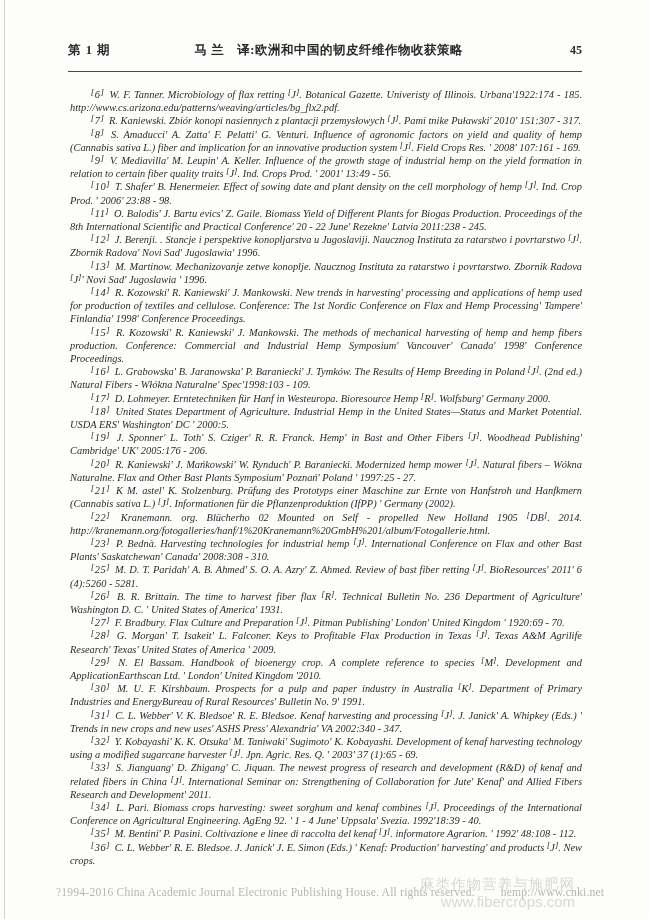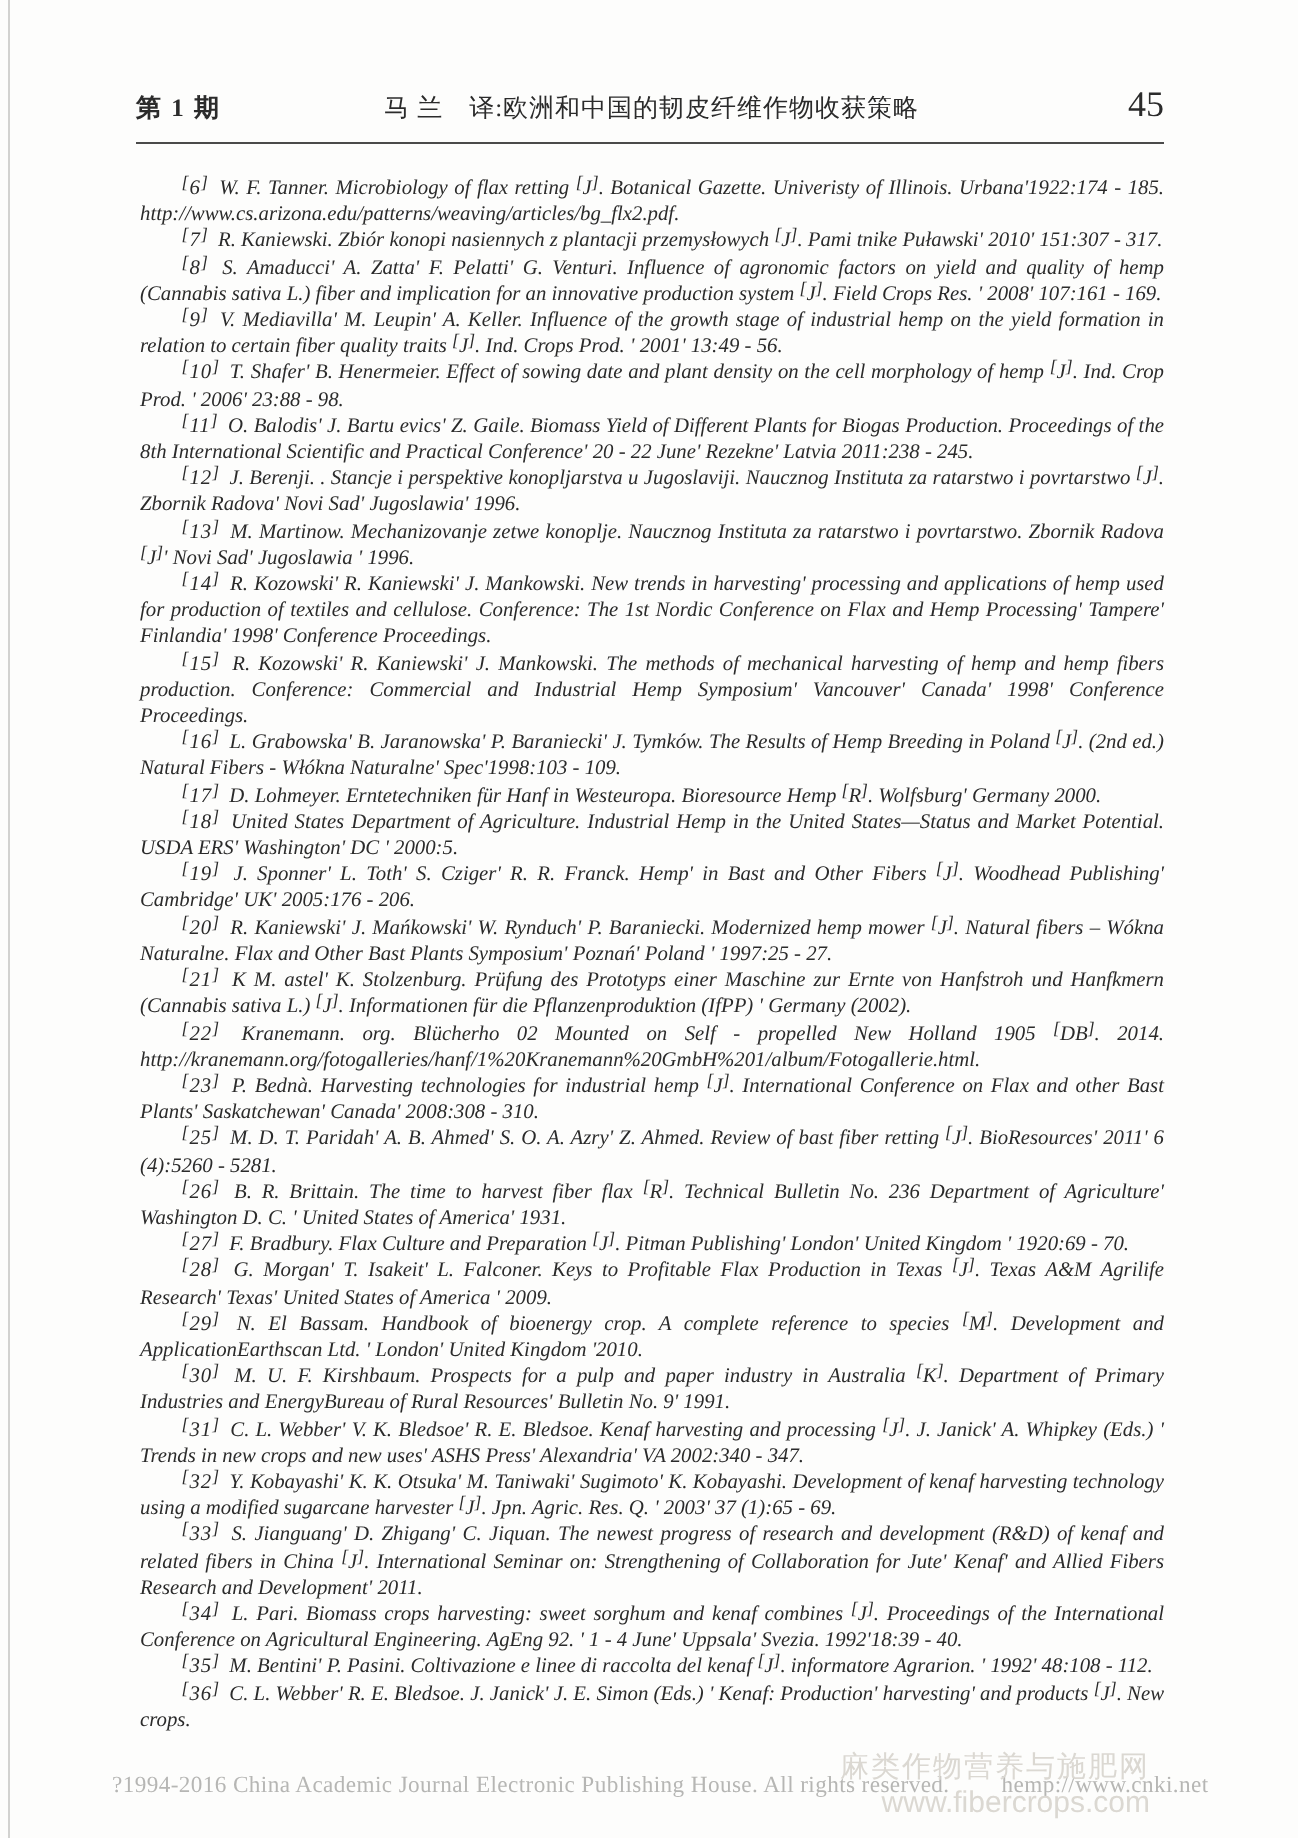--- a/index.html
+++ b/index.html
@@ -14,22 +14,22 @@
   }
   .scan-edge-left {
     position:absolute; left:4px; top:0; bottom:0; width:1px;
     background:#d2d2d0;
   }
   .header {
     position:absolute; left:68px; top:42px; width:514px;
     display:flex; justify-content:space-between; align-items:baseline;gap:24px;
   }
   .header .issue { font-size:12.5px; font-weight:bold; letter-spacing:1px; }
-  .header .title { font-size:12.5px; font-weight:normal; letter-spacing:0.5px; }
-  .header .pageno { font-size:18px; font-weight:normal;margin-left:23px; }
+  .header .title { font-size:12.5px; font-weight:bold; letter-spacing:0.5px; }
+  .header .pageno { font-size:12px; font-weight:bold;margin-left:23px; }
   .header-rule {
     position:absolute; left:68px; top:71px; width:514px; height:0;
     border-top:1.2px solid #4a4a4a;
   }
   .refs {
     position:absolute; left:70px; top:88px; width:512px;
     font-size:10.4px; line-height:13.2px;
     text-align:justify;
   }
   .refs p.ref { margin:0; text-indent:2em;font-style:italic; }

